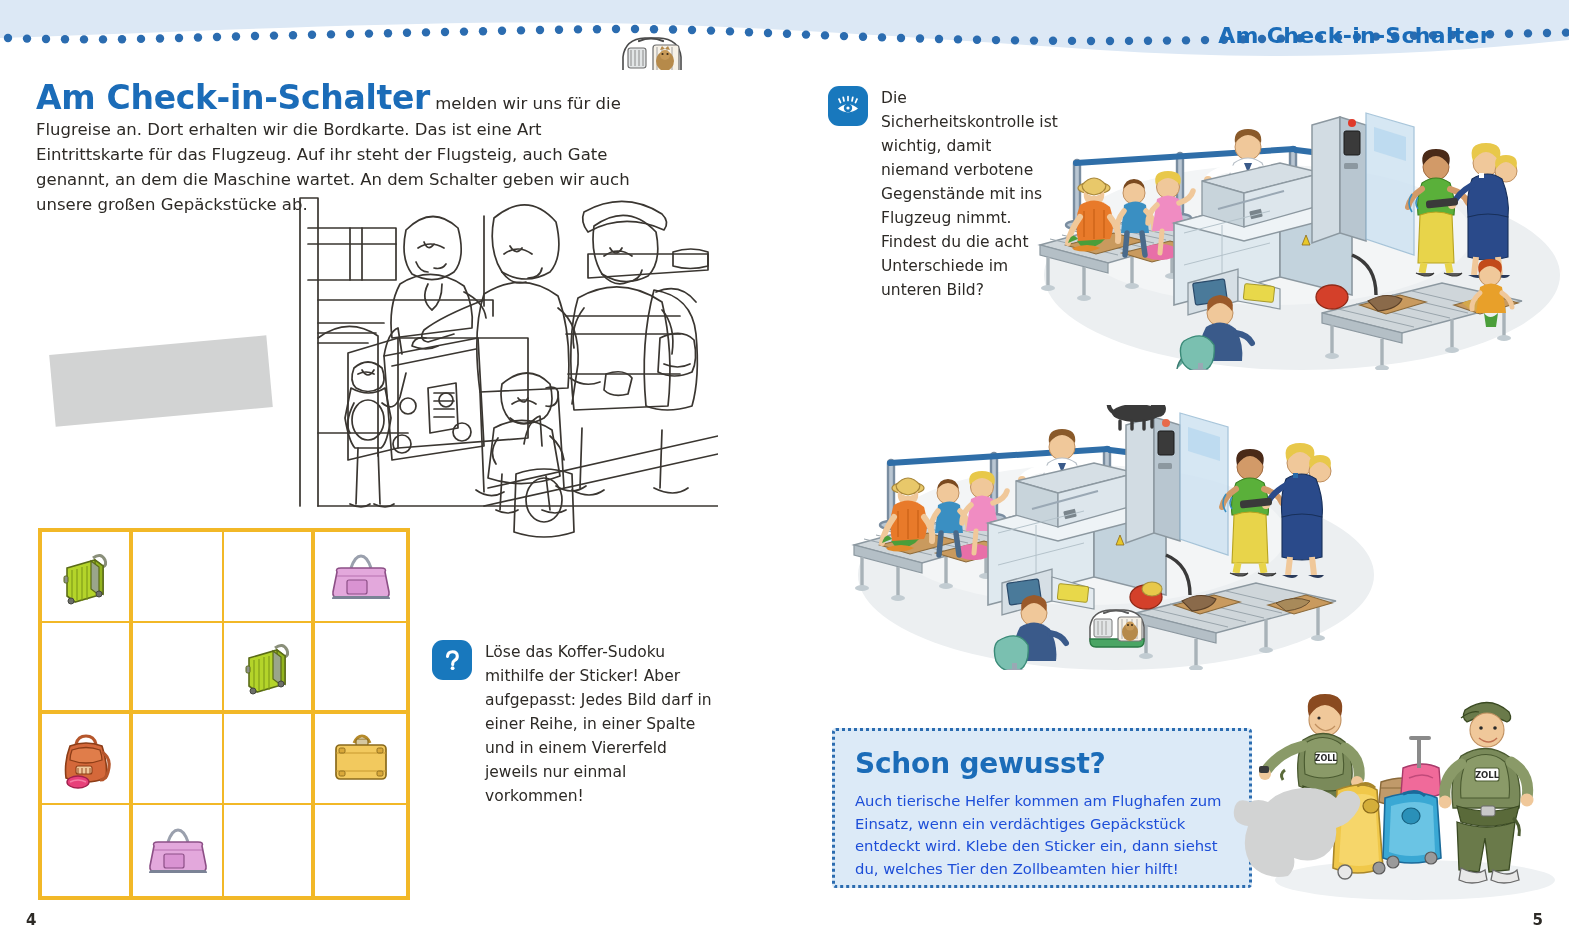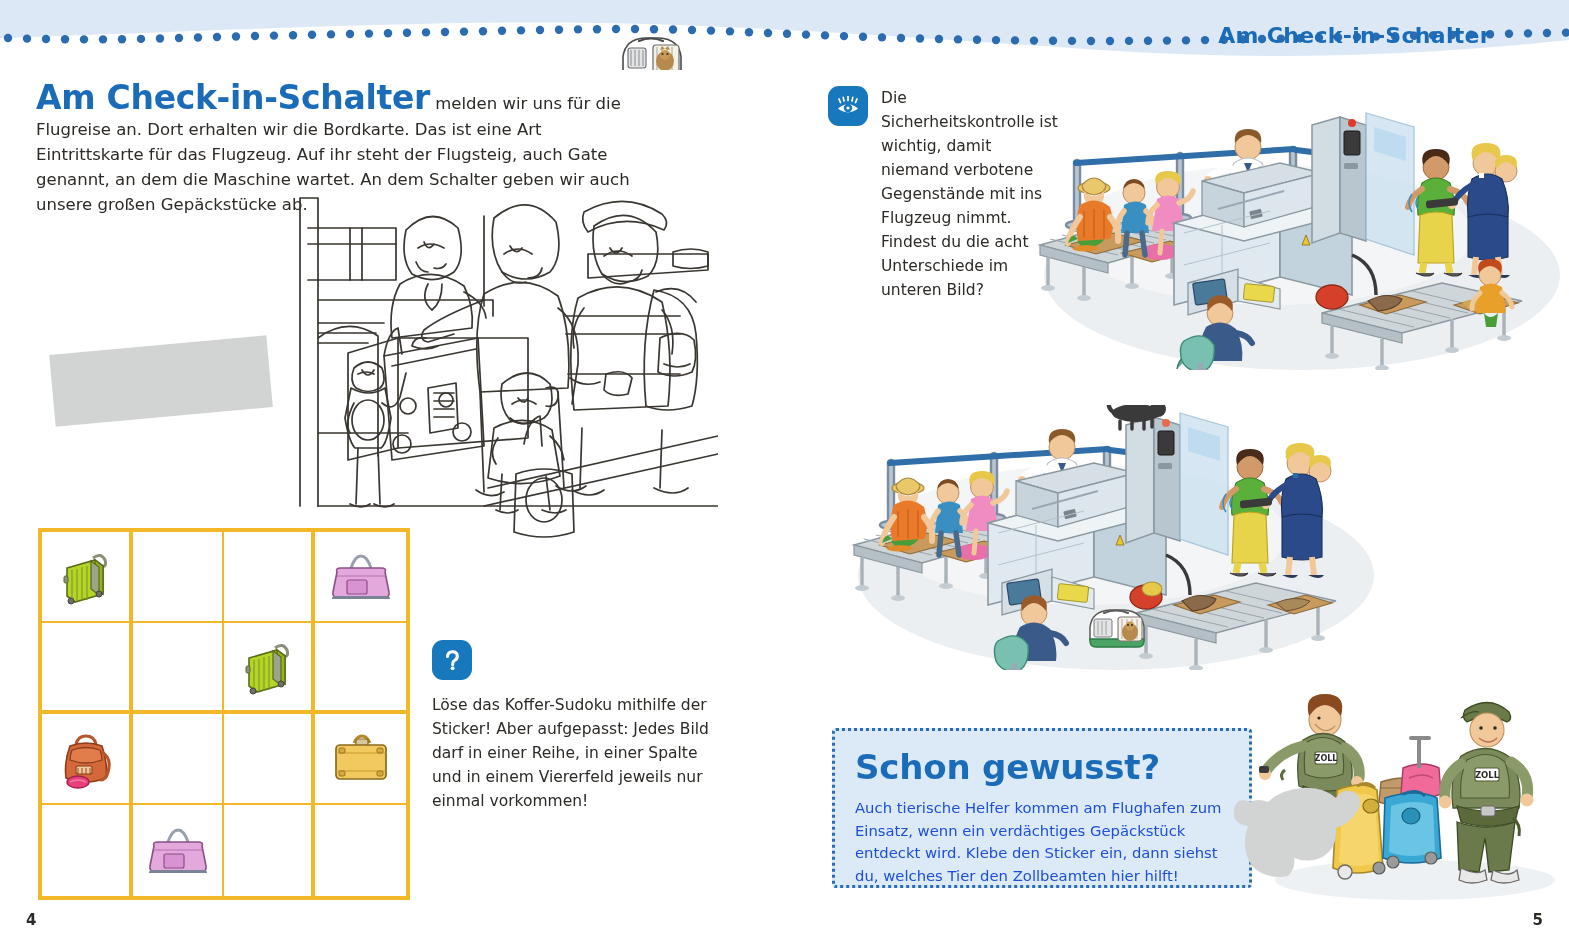--- a/index.html
+++ b/index.html
@@ -35,21 +35,21 @@
   .icon-box{
     width:40px;height:40px;border-radius:11px;background:#1878bd;
     display:flex;align-items:center;justify-content:center;flex:0 0 auto;
   }
   .icon-box svg{display:block;}
 
   .noteblock{position:absolute;display:flex;gap:13px;}
   .noteblock .txt{font-size:15.5px;line-height:24px;color:#2d2a26;}
 
   .note-pencil{left:40px;top:192px;width:260px;}
-  .note-quest{left:432px;top:640px;width:290px;flex-direction:column;}
+  .note-quest{left:432px;top:640px;width:290px;}
 
   .sticker-gray{
     position:absolute;left:52px;top:345px;width:218px;height:72px;
     background:#d2d3d3;transform:rotate(-5.2deg);
   }
 
   
   .coloring{position:absolute;left:288px;top:188px;width:430px;height:372px;}
   .coloring svg{display:block;}
 
@@ -82,21 +82,21 @@
   .scene-top{left:1022px;top:105px;width:540px;height:265px;}
   .scene-bottom{left:836px;top:405px;width:540px;height:265px;}
 
   .didyouknow{
     position:absolute;left:832px;top:728px;width:420px;height:160px;
     background:#dceaf7;border:3px dotted #2b6cb0;border-radius:4px;
     box-sizing:border-box;padding:16px 20px 0 20px;
   }
   .didyouknow h2{
     margin:0 0 10px 0;font-family:"DejaVu Sans", sans-serif;font-weight:bold;
-    font-size:34px;color:#1b6cb8;letter-spacing:-.2px;
+    font-size:28px;color:#1b6cb8;letter-spacing:-.2px;
   }
   .didyouknow p{
     margin:0;font-size:14.8px;line-height:22.5px;color:#1d4ed8;
   }
 
   .customs{position:absolute;left:1245px;top:690px;width:324px;height:212px;}
   .customs svg{display:block;}
 
   .dog-sticker{position:absolute;left:1232px;top:758px;width:142px;height:120px;}
 </style>

